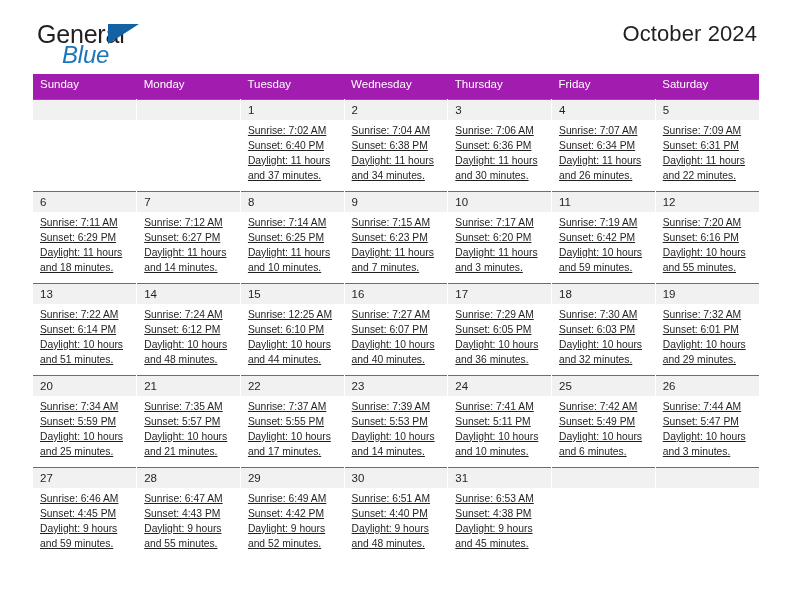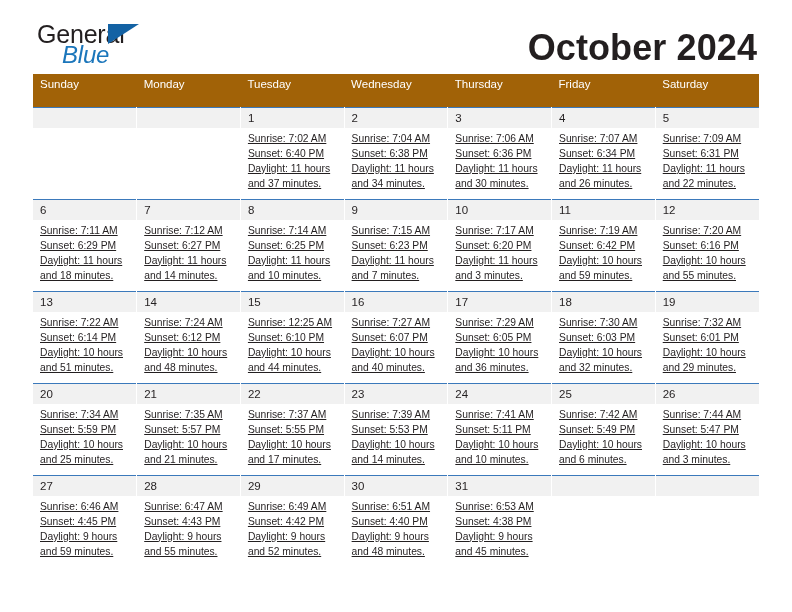--- a/index.html
+++ b/index.html
@@ -20,21 +20,21 @@
     height: 612px;
     box-sizing: border-box;
     padding: 0 33px;
   }
 
   
   .header {
     position: relative;
     height: 74px;
     display: flex;
-    align-items: center;
+    align-items: flex-start;
     justify-content: space-between;
   }
   .brand {
     position: relative;
     margin-top: 22px;
     width: 200px;
     height: 52px;
   }
   .brand-general {
     position: absolute;
@@ -63,46 +63,46 @@
     height: 0;
     border-left: 31px solid #1362a4;
     border-bottom: 20px solid transparent;
   }
   .title-block {
     text-align: right;
     margin-top: 22px;
     padding-right: 2px;
   }
   .cal-title {
-    font-size: 36px;
-    font-weight: bold;
+    font-size: 22px;
+    font-weight: normal;
     color: #231f20;
     line-height: 1.12;
     letter-spacing: 0.1px;
   }
   .cal-subtitle {
     font-size: 13.5px;
     color: #231f20;
     margin-top: 6px;
     line-height: 1.1;
   }
 
   
   .calendar {
     width: 726px;
     border-collapse: collapse;
     table-layout: fixed;
   }
   .calendar th {
-    background: #a16207;
+    background: #a21caf;
     color: #ffffff;
     font-weight: normal;
     font-size: 11.5px;
     text-align: left;
-    padding: 4px 0 15px 7px;
+    padding: 4px 0 7px 7px;
     border: none;
     line-height: 1.2;
   }
   .calendar td {
     vertical-align: top;
     padding: 0;
     border-left: 1px solid #ffffff;
     border-right: 1px solid #ffffff;
     border-top: 1px solid #3b79bb;
     height: 91px;

